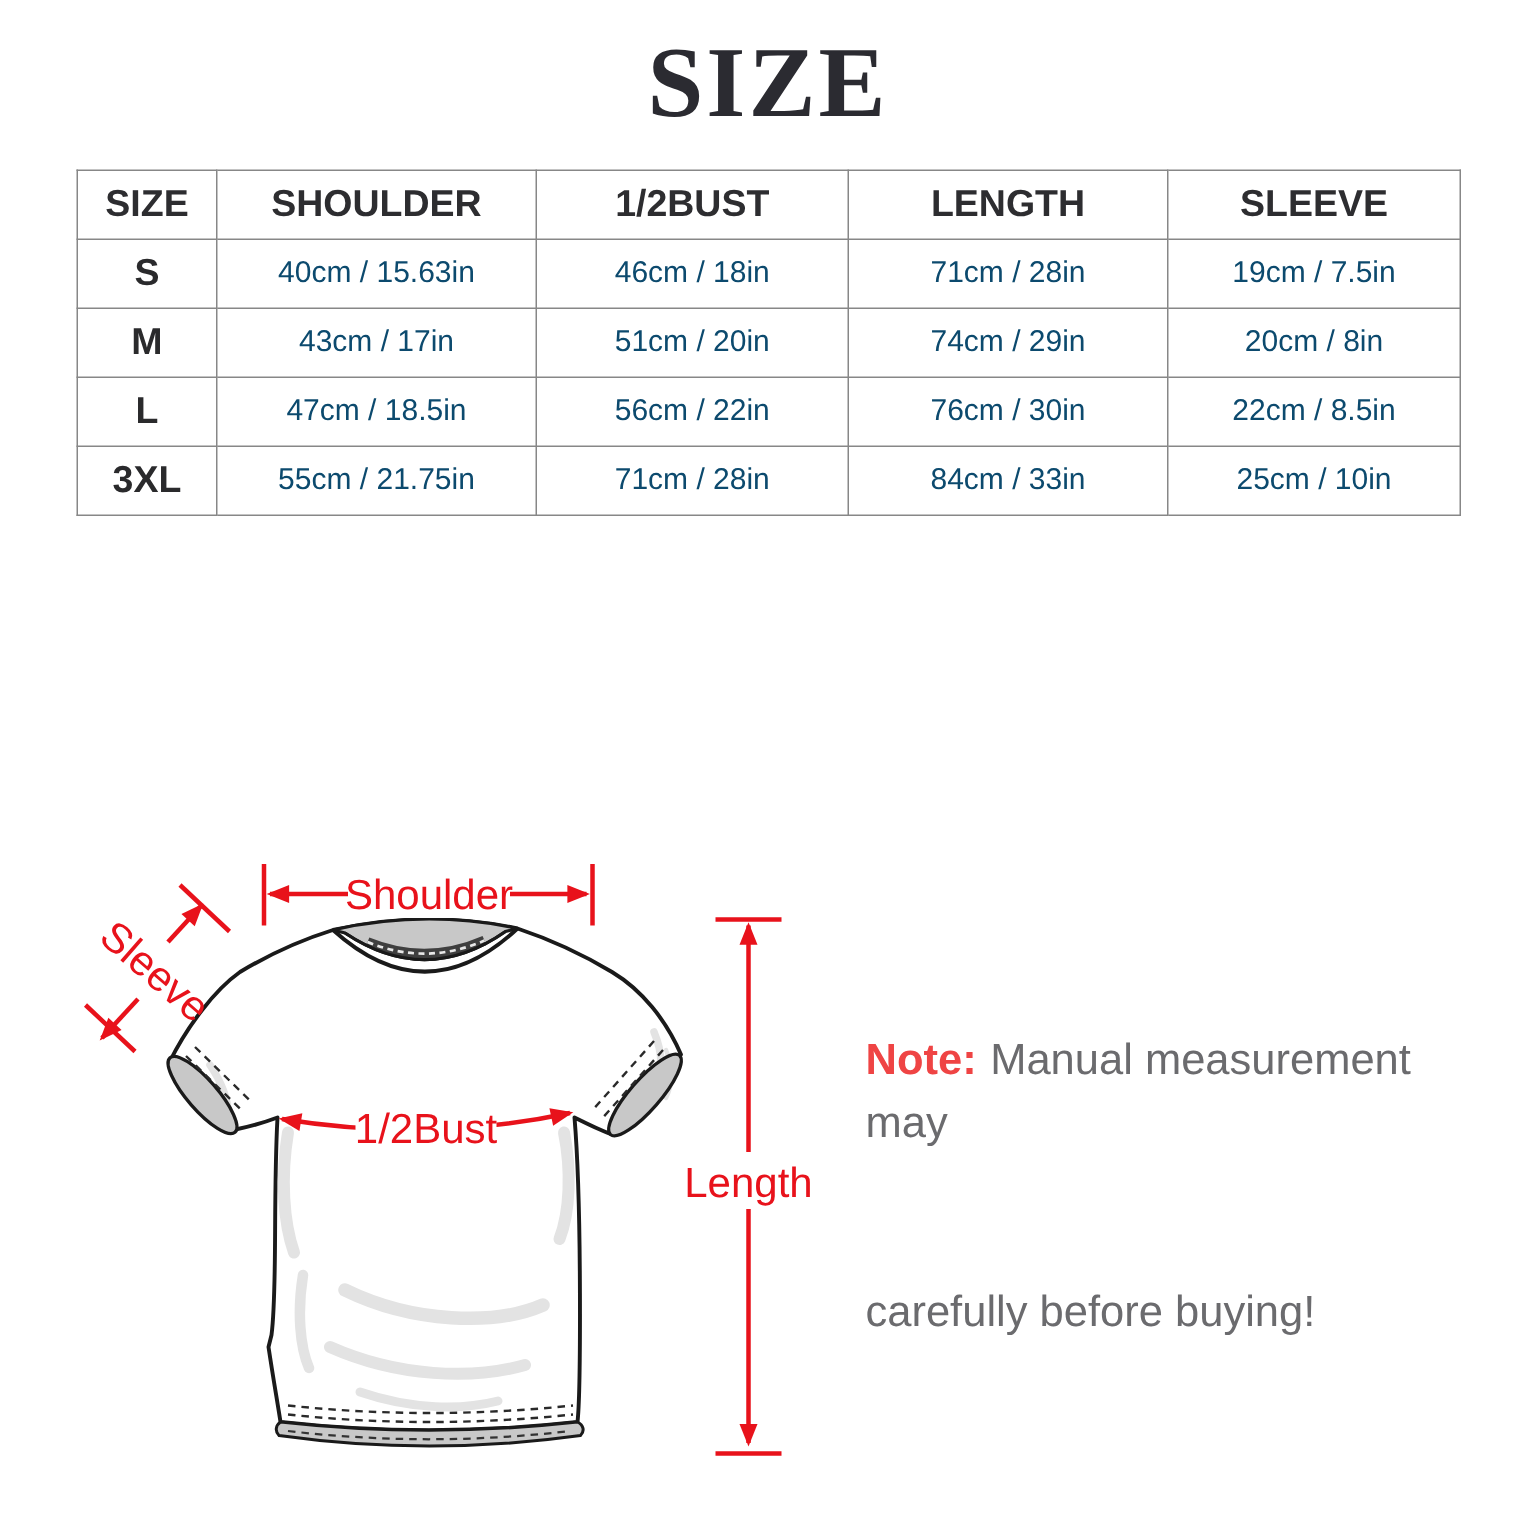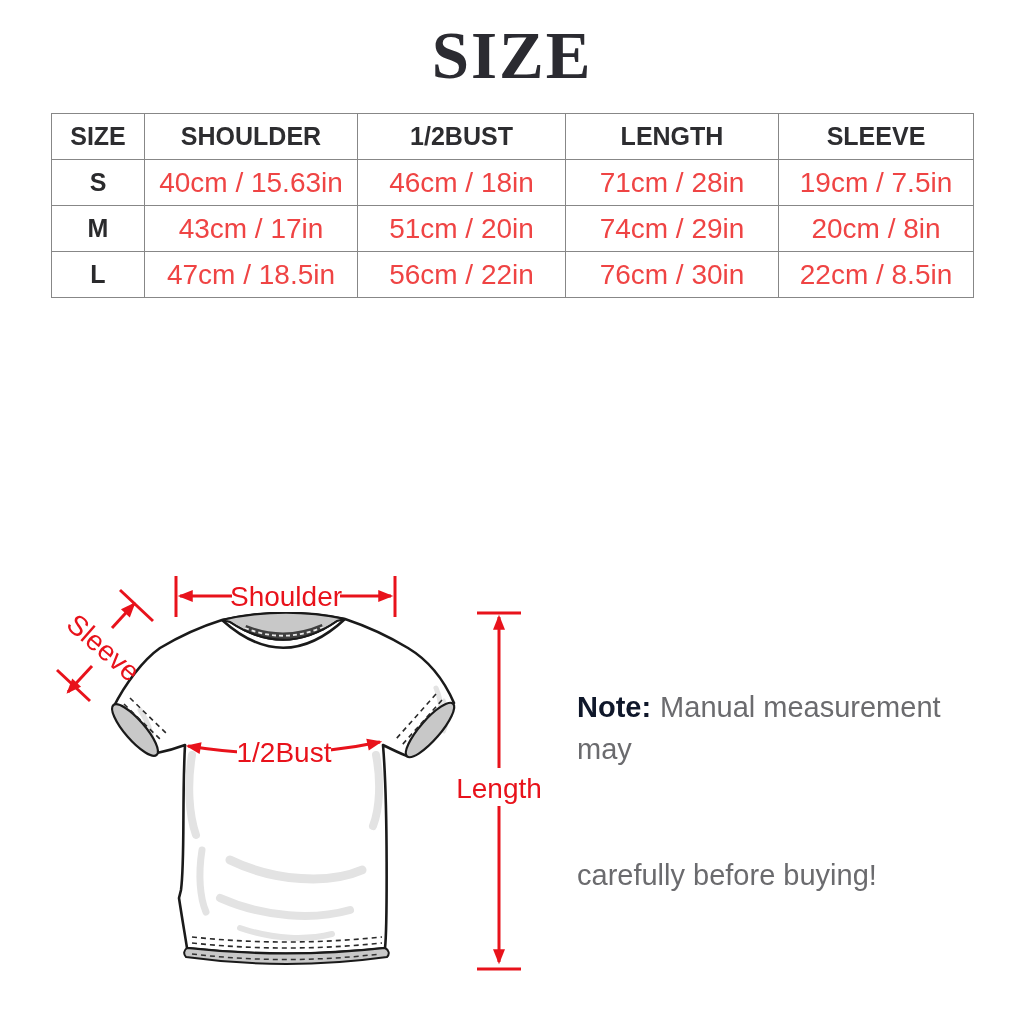--- a/index.html
+++ b/index.html
@@ -8,29 +8,29 @@
   
   .title{position:absolute;top:20px;left:0;width:1024px;text-align:center;
          font-family:"Liberation Serif","DejaVu Serif",serif;font-weight:700;
          font-size:67px;line-height:1.05;letter-spacing:2px;color:#2b2b31;}
   
   table.sizes{position:absolute;left:51px;top:113px;width:922px;border-collapse:collapse;
               table-layout:fixed;}
   table.sizes th,table.sizes td{border:1.5px solid #878787;height:45px;text-align:center;
               vertical-align:middle;padding:0;}
   table.sizes th{font-size:25px;font-weight:700;color:#2d2d30;}
-  table.sizes td{font-size:28px;color:#ef4444;}
+  table.sizes td{font-size:20px;color:#0c4a6e;}
   table.sizes td.size-col{font-size:25px;font-weight:700;color:#2a2a2c;}
   
   svg.diagram{position:absolute;left:40px;top:560px;width:560px;height:464px;}
   .red-label{font-family:"Liberation Sans",sans-serif;font-size:28px;fill:#e8121b;}
   
   .note{position:absolute;left:577px;top:686px;width:420px;
         font-size:29px;line-height:42px;color:#6b6b6e;}
-  .note .note-label{font-weight:700;color:#0f172a;margin-right:9px;}
+  .note .note-label{font-weight:700;color:#ef4444;margin-right:9px;}
 </style>
 </head>
 <body>
 
 <div id="page">
 
   <div class="title">SIZE</div>
 
   <table class="sizes">
     <colgroup>
@@ -63,20 +63,27 @@
           <td>51cm / 20in</td>
           <td>74cm / 29in</td>
           <td>20cm / 8in</td>
         </tr>
         <tr>
           <td class="size-col">L</td>
           <td>47cm / 18.5in</td>
           <td>56cm / 22in</td>
           <td>76cm / 30in</td>
           <td>22cm / 8.5in</td>
+        </tr>
+        <tr>
+          <td class="size-col">3XL</td>
+          <td>55cm / 21.75in</td>
+          <td>71cm / 28in</td>
+          <td>84cm / 33in</td>
+          <td>25cm / 10in</td>
         </tr>
       </tbody>
   </table>
 
   <svg class="diagram" viewBox="0 0 560 464" xmlns="http://www.w3.org/2000/svg">
     <defs>
       <marker id="ah" viewBox="0 0 10 10" refX="8.5" refY="5" markerWidth="5.5" markerHeight="5" orient="auto-start-reverse" markerUnits="strokeWidth">
         <path d="M0,1 L10,5 L0,9 Z" fill="#e8121b"></path>
       </marker>
     </defs>

